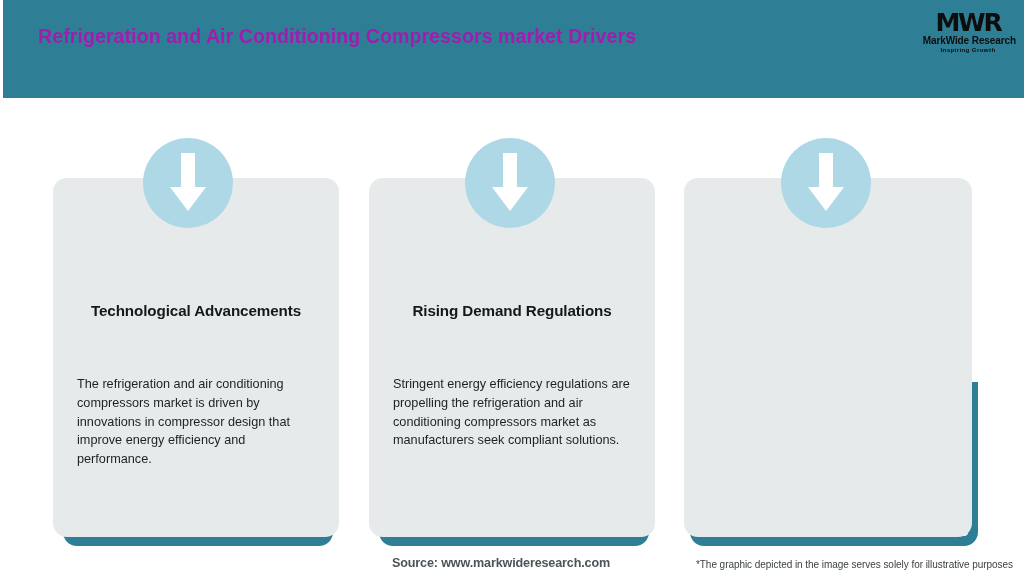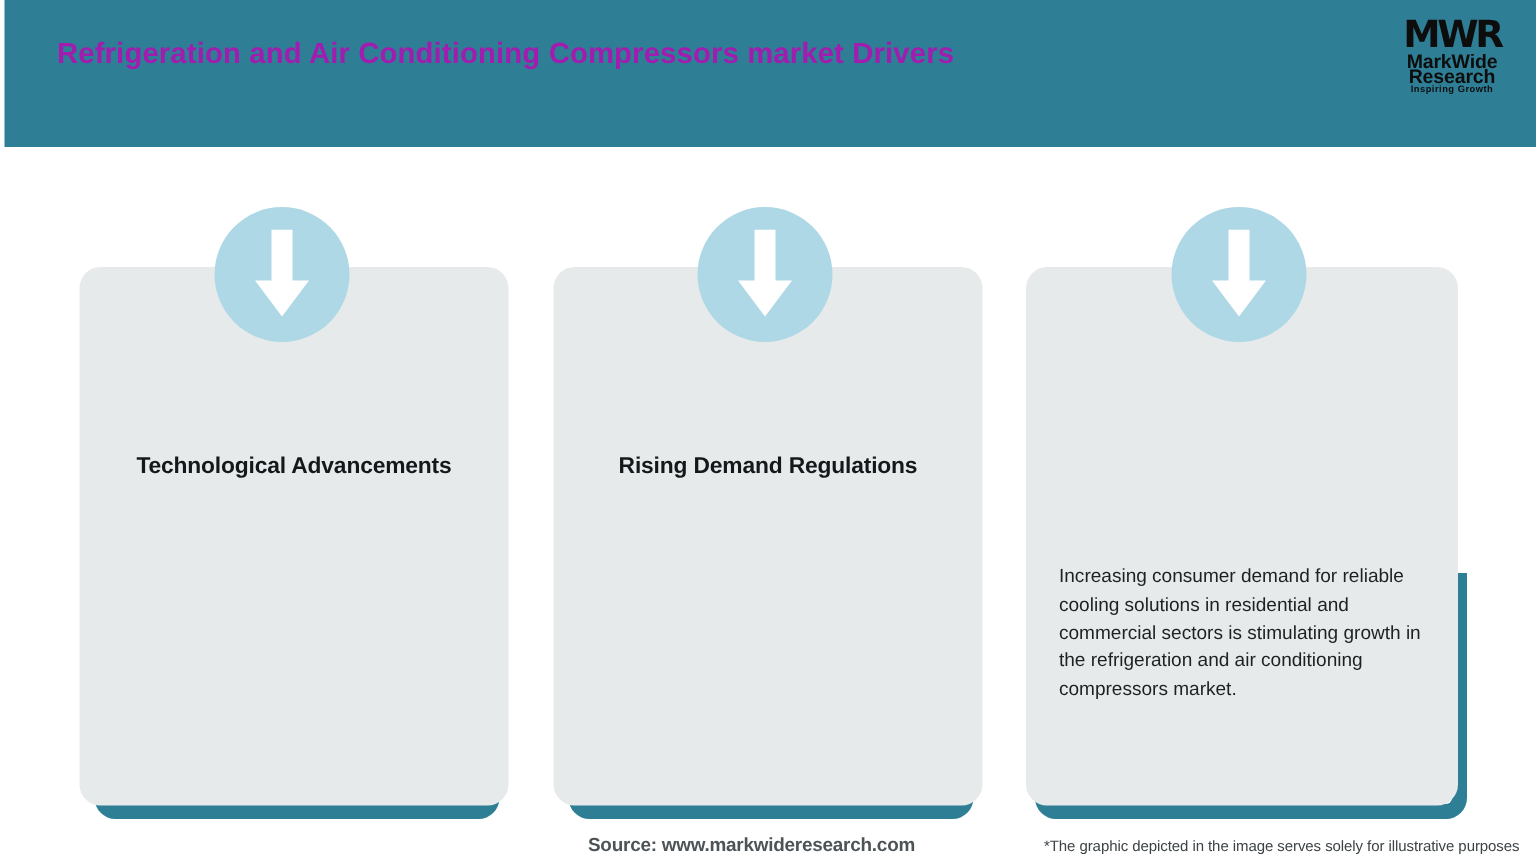--- a/index.html
+++ b/index.html
@@ -45,24 +45,25 @@
     color: #0d0d0d;
   }
   .logo-mark {
     font-size: 25px;
     font-weight: bold;
     letter-spacing: -2.2px;
     line-height: 27px;
     font-family: "DejaVu Sans", sans-serif;
   }
   .logo-name {
-    font-size: 13px;
+    font-size: 10px;
     font-weight: bold;
     line-height: 10px;
     letter-spacing: -0.1px;
+    text-align: right;
   }
   .logo-tag {
     font-size: 6.2px;
     font-weight: bold;
     line-height: 8px;
     letter-spacing: 0.35px;
   }
 
   
   .cards {
@@ -176,44 +177,45 @@
   <div class="logo-name">MarkWide Research</div>
   <div class="logo-tag">Inspiring Growth</div>
 </div>
 
 <div class="cards">
 
   <div class="card-group g0">
     <div class="bracket"></div>
     <div class="card">
       <div class="card-heading">Technological Advancements</div>
+      <div class="card-body">The refrigeration and air conditioning compressors market is driven by innovations in compressor design that improve energy efficiency and performance.</div>
     </div>
     <div class="badge">
       <svg width="38" height="60" viewBox="0 0 38 60" aria-hidden="true">
         <path d="M12 0 L26 0 L26 34 L37 34 L19 58 L1 34 L12 34 Z" fill="#ffffff"></path>
       </svg>
     </div>
   </div>
 
   <div class="card-group g1">
     <div class="bracket"></div>
     <div class="card">
       <div class="card-heading">Rising Demand Regulations</div>
+      <div class="card-body">Stringent energy efficiency regulations are propelling the refrigeration and air conditioning compressors market as manufacturers seek compliant solutions.</div>
     </div>
     <div class="badge">
       <svg width="38" height="60" viewBox="0 0 38 60" aria-hidden="true">
         <path d="M12 0 L26 0 L26 34 L37 34 L19 58 L1 34 L12 34 Z" fill="#ffffff"></path>
       </svg>
     </div>
   </div>
 
   <div class="card-group g2">
     <div class="bracket"></div>
     <div class="card">
-      <div class="card-body">Increasing consumer demand for reliable cooling solutions in residential and commercial sectors is stimulating growth in the refrigeration and air conditioning compressors market.</div>
     </div>
     <div class="badge">
       <svg width="38" height="60" viewBox="0 0 38 60" aria-hidden="true">
         <path d="M12 0 L26 0 L26 34 L37 34 L19 58 L1 34 L12 34 Z" fill="#ffffff"></path>
       </svg>
     </div>
   </div>
 
 </div>
 

